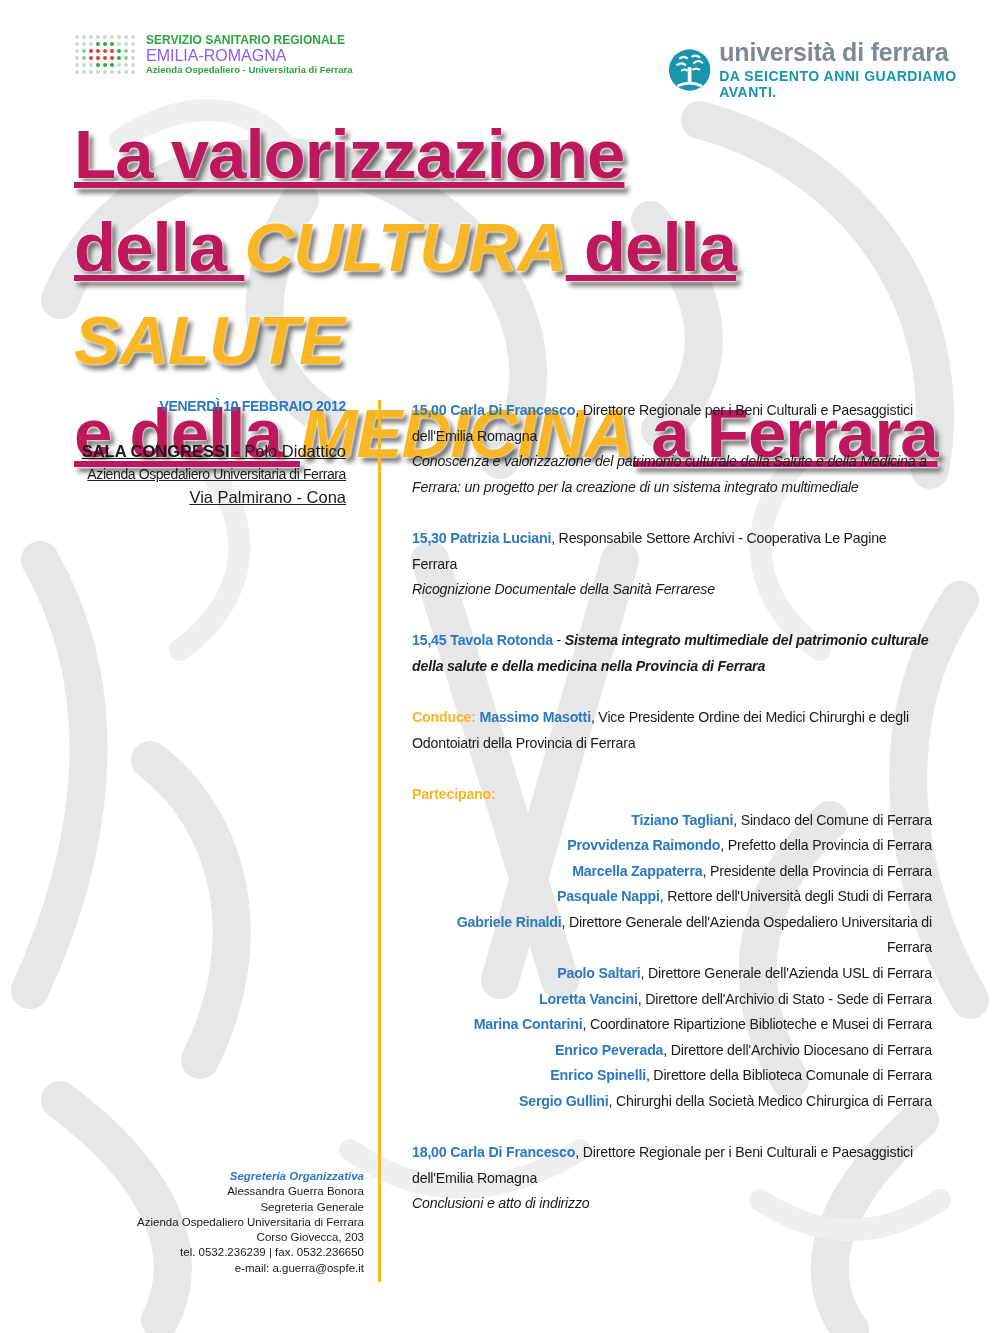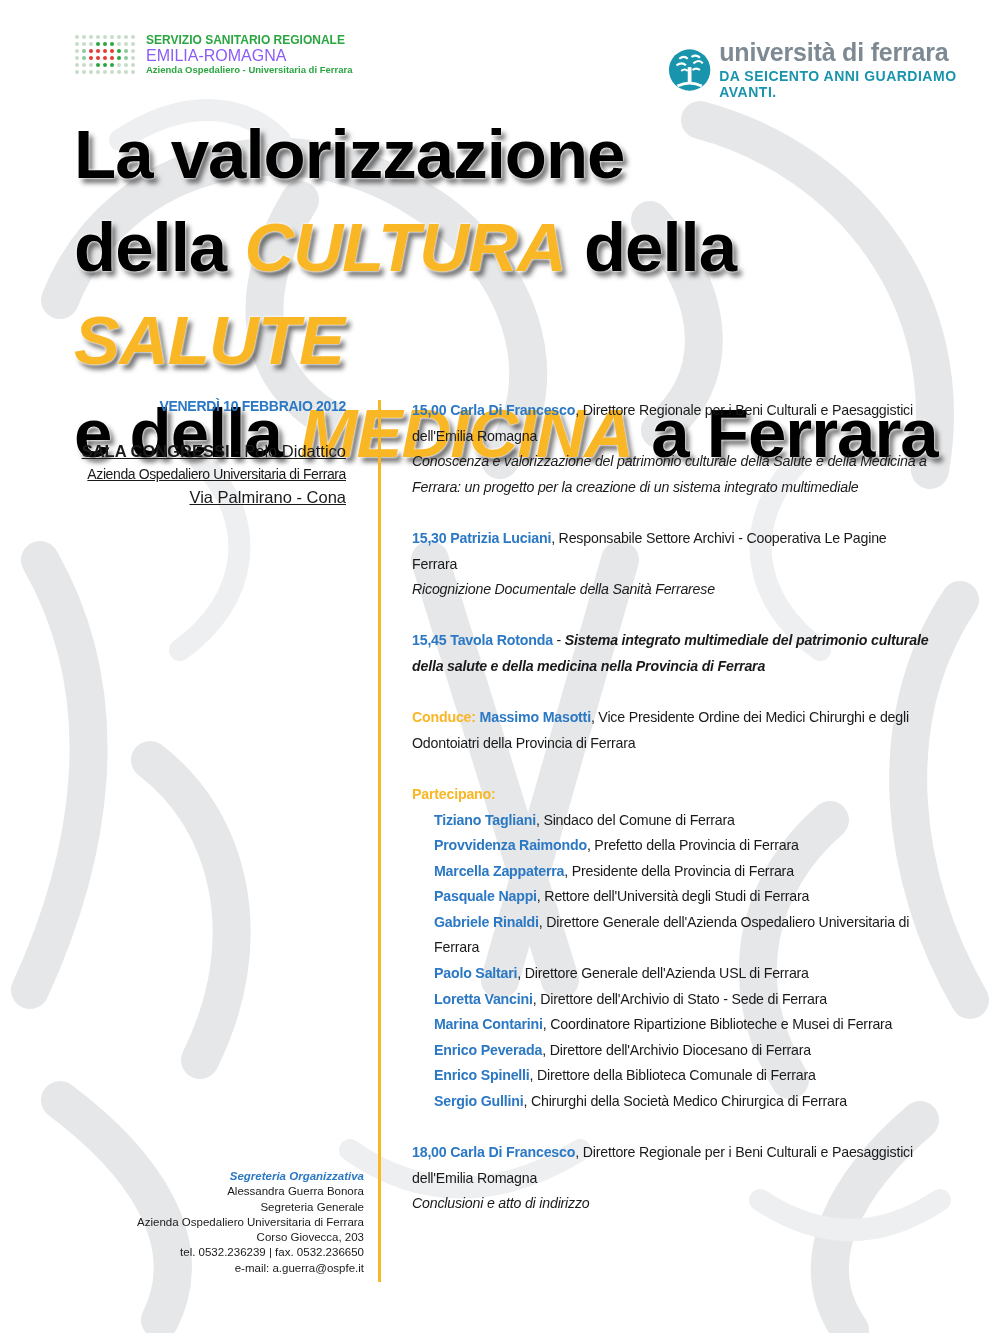--- a/index.html
+++ b/index.html
@@ -12,39 +12,39 @@
   .dotgrid span{width:4px;height:4px;border-radius:50%;margin:1px;}
   .ssr-text{line-height:1.12;}
   .ssr-l1{color:#2aa640;font-weight:bold;font-size:12px;}
   .ssr-l2{color:#8b5cf6;font-size:16px;}
   .ssr-l3{color:#2aa640;font-weight:bold;font-size:9.5px;}
   .unife{left:668px;top:40px;display:flex;align-items:center;gap:8px;}
   .unife-name{color:#7d8a93;font-size:25px;font-weight:bold;letter-spacing:-0.2px;line-height:1;}
   .unife-motto{color:#1994ad;font-size:14px;font-weight:bold;letter-spacing:0.5px;margin-top:3px;}
   
   .title{left:74px;top:108px;width:880px;font-weight:bold;font-size:69px;line-height:93px;letter-spacing:-1px;}
-  .title .b{color:#000000;text-shadow:0 0 2px #fff,0 0 3px #fff,4px 5px 5px rgba(0,0,0,.55);}
+  .title .b{color:#be185d;text-shadow:0 0 2px #fff,0 0 3px #fff,4px 5px 5px rgba(0,0,0,.55);text-decoration:underline;}
   .title .y{color:#f9b625;font-style:italic;text-shadow:0 0 2px #fff,0 0 3px #fff,4px 5px 5px rgba(0,0,0,.55);}
   
   .left{left:60px;top:398px;width:286px;text-align:right;}
   .date{color:#2b78c4;font-weight:bold;font-size:14px;letter-spacing:-0.3px;}
   .venue{margin-top:26px;font-size:16.5px;line-height:23px;text-decoration:underline;}
   .venue .sala{font-weight:bold;}
   .venue .az{font-size:14px;letter-spacing:-0.4px;}
   .secr{position:absolute;left:128px;top:1169px;width:236px;text-align:right;font-size:11.5px;line-height:15.3px;z-index:1;}
   .secr .st{color:#2b78c4;font-weight:bold;font-style:italic;}
   .vline{position:absolute;left:378px;top:400px;width:3px;height:882px;background:#f9b625;z-index:1;}
   
   .right{left:412px;top:398px;width:520px;font-size:14.2px;line-height:25.6px;letter-spacing:-0.2px;}
   .blk{margin-bottom:25.6px;}
   .blue{color:#2b78c4;font-weight:bold;}
   .yel{color:#f9b625;font-weight:bold;margin-top:16px;}
   .it{font-style:italic;}
   .bi{font-weight:bold;font-style:italic;}
-  .plist{padding-left:22px;}
+  .plist{padding-left:22px;text-align:right;}
 </style>
 </head>
 <body>
 
 <svg class="bg" width="1000" height="1333" viewBox="0 0 1000 1333">
   <g fill="none" stroke="#e6e7e9" stroke-width="38" stroke-linecap="round">
     <path d="M60 300 C 120 150, 300 120, 420 200 C 520 260, 560 380, 500 460"></path>
     <path d="M700 120 C 850 160, 960 300, 930 470"></path>
     <path d="M40 560 C 120 700, 90 860, 30 990"></path>
     <path d="M960 600 C 880 720, 900 880, 970 1000"></path>

